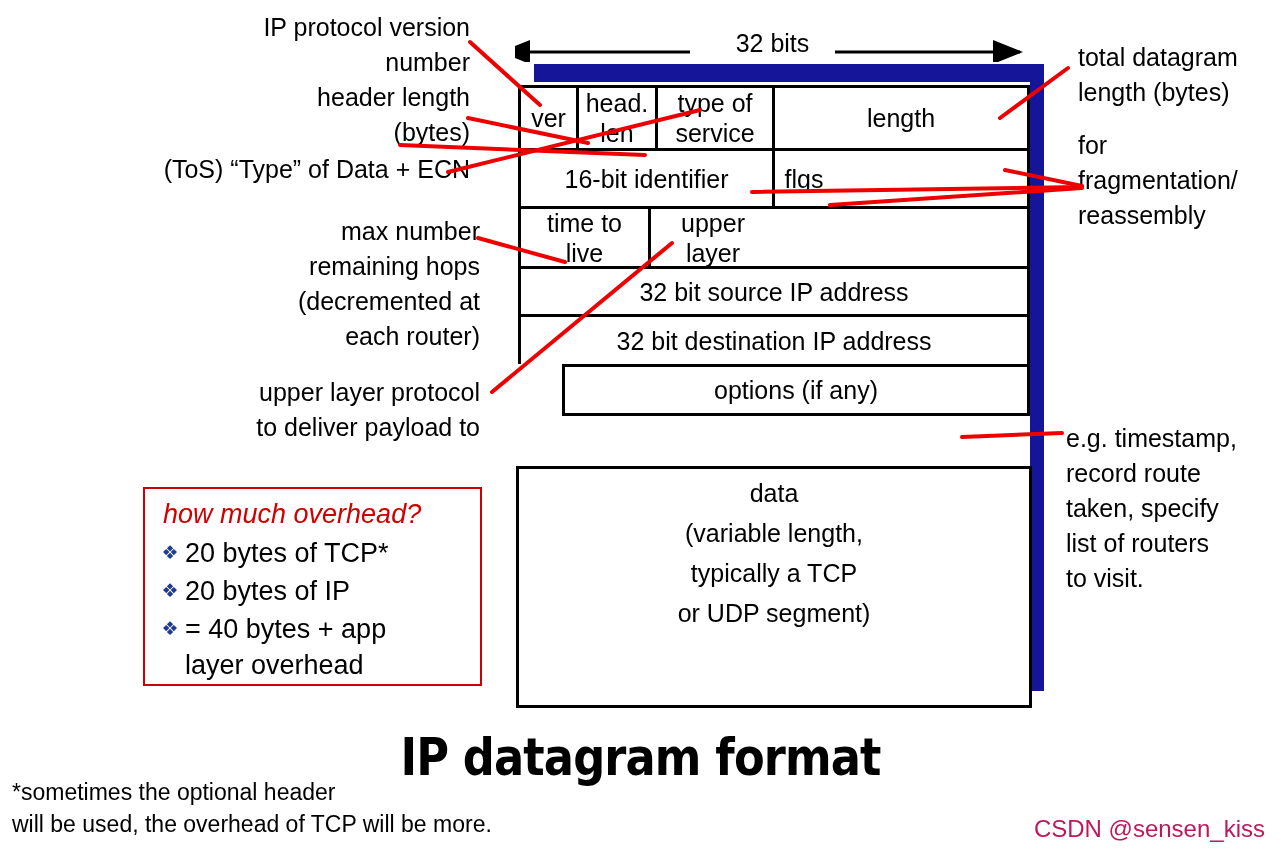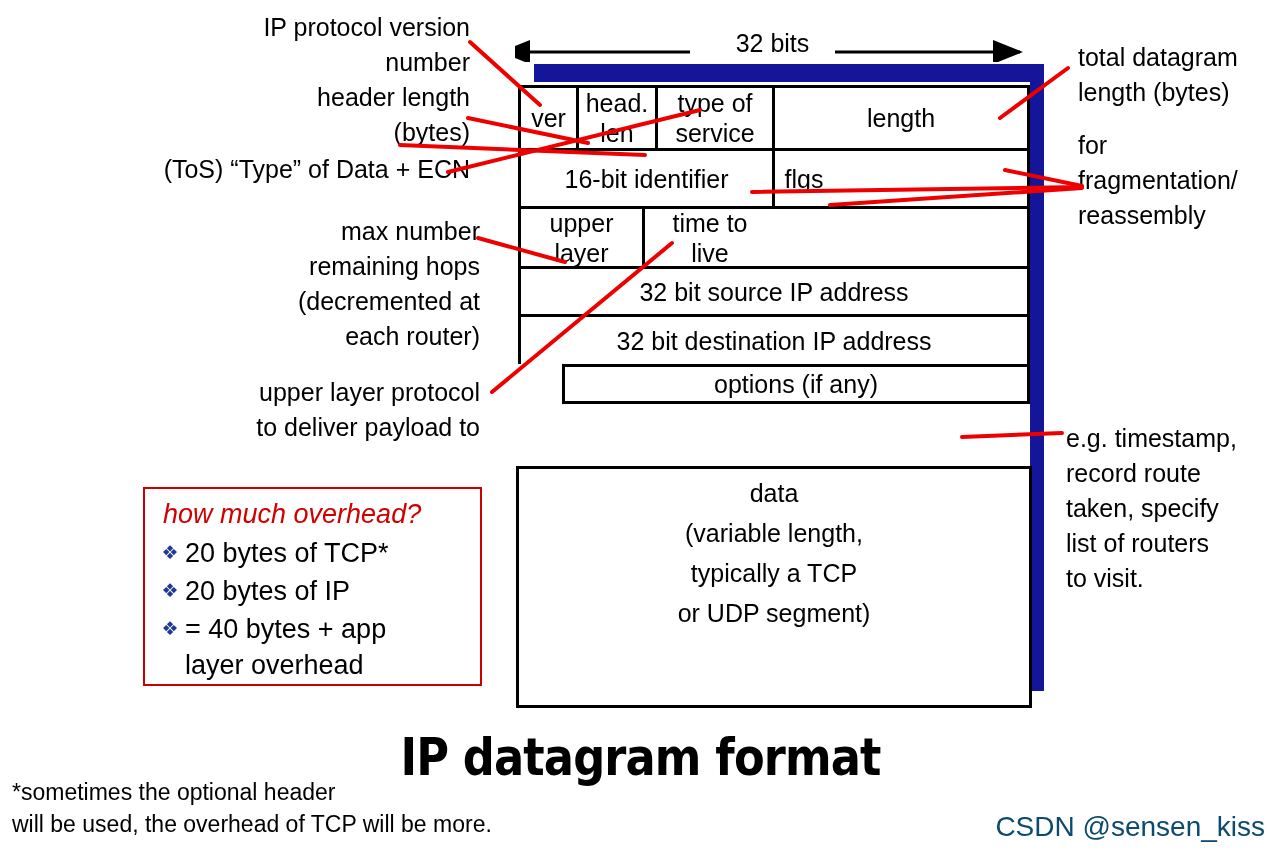--- a/index.html
+++ b/index.html
@@ -88,21 +88,21 @@
     border-right: 3px solid #000;
     padding: 0 2px;
   }
   #datagram .cell:last-child { border-right: none; }
 
   .r1 { height: 63px; }
   .r2 { height: 58px; }
   .r3 { height: 60px; }
   .r4 { height: 48px; }
   .r5 { height: 50px; }
-  .r6 { height: 40px; margin-left: 44px; }
+  .r6 { height: 52px; margin-left: 44px; }
 
   
   #data-box {
     position: absolute;
     left: 516px;
     top: 466px;
     width: 516px;
     height: 242px;
     border: 3px solid #000;
     box-sizing: border-box;
@@ -175,22 +175,22 @@
     font-size: 23px;
     line-height: 32px;
     white-space: pre-line;
   }
 
   
   #watermark {
     position: absolute;
     right: 16px;
     bottom: 12px;
-    font-size: 28px;
-    color: #0c4a6e;
+    font-size: 24px;
+    color: #be185d;
   }
 
   
   #leaders {
     position: absolute;
     left: 0; top: 0;
     width: 1281px;
     height: 855px;
     pointer-events: none;
   }
@@ -227,24 +227,24 @@
 service</div>
     <div class="cell" style="flex: 1 1 0%; white-space: pre-line;">length</div>
   </div>
 
   <div class="row r2">
     <div class="cell" style="width: 254px; white-space: pre-line;">16-bit identifier</div>
     <div class="cell" style="width: 58px; white-space: pre-line;">flgs</div>
   </div>
 
   <div class="row r3">
+    <div class="cell" style="width: 130px; white-space: pre-line;">time to
+live</div>
     <div class="cell" style="width: 124px; white-space: pre-line;">upper
 layer</div>
-    <div class="cell" style="width: 130px; white-space: pre-line;">time to
-live</div>
   </div>
 
   <div class="row r4">
     <div class="cell" style="flex: 1 1 0%; white-space: pre-line;">32 bit source IP address</div>
   </div>
 
   <div class="row r5">
     <div class="cell" style="flex: 1 1 0%; white-space: pre-line;">32 bit destination IP address</div>
   </div>
 

